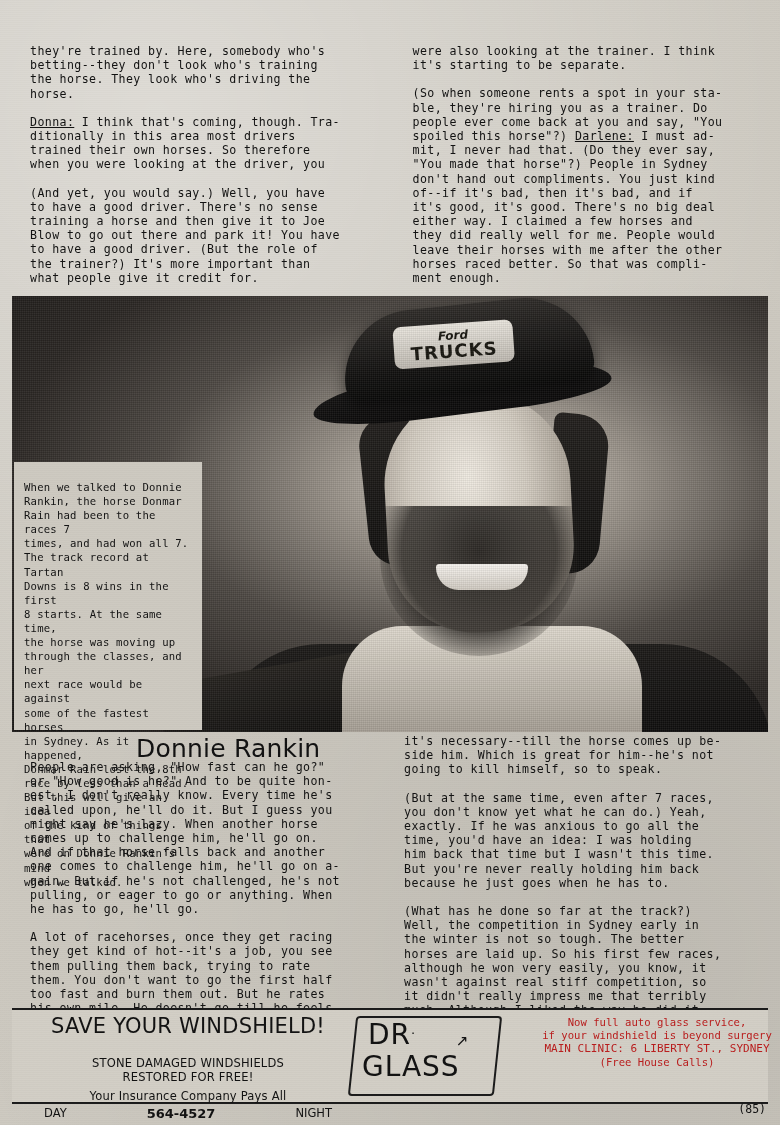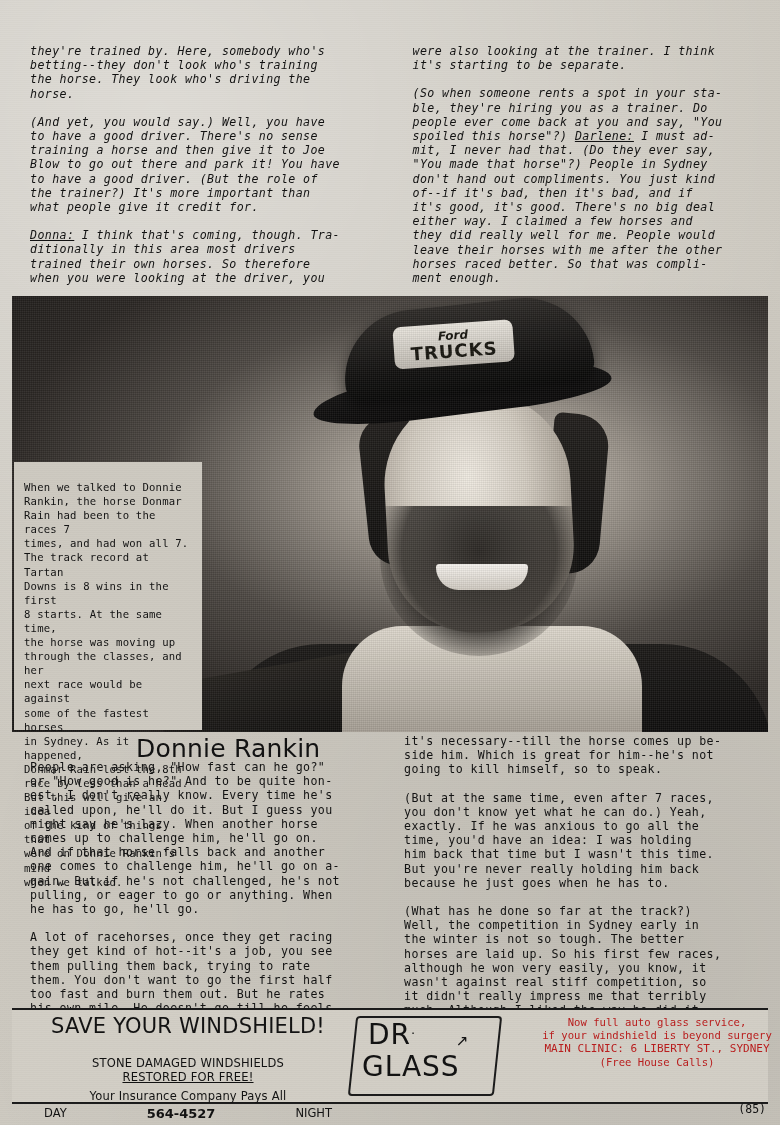--- a/index.html
+++ b/index.html
@@ -22,21 +22,21 @@
     position:absolute;inset:0;
     background-image:
       repeating-linear-gradient(0deg, rgba(0,0,0,0.025) 0px, rgba(0,0,0,0.025) 1px, rgba(255,255,255,0.02) 1px, rgba(255,255,255,0.02) 2px);
     pointer-events:none;
     opacity:.6;
   }
 
   
   .top-cols{
     position:absolute;left:30px;top:44px;width:718px;
-    display:flex;gap:47px;font-style:italic;
+    display:flex;gap:47px;
   }
   .col{width:344px;}
   p.t{
     margin:0 0 14px 0;
     font-size:11.6px;
     line-height:14.2px;
     letter-spacing:0.4px;
     white-space:pre-wrap;
   }
   .uline{ text-decoration:underline; }
@@ -158,21 +158,21 @@
     border-top:2px solid #1a1a1a;
     border-bottom:2px solid #1a1a1a;
     background:#d2cec5;
   }
   .ad-left{
     position:absolute;left:18px;top:4px;width:316px;text-align:center;
     font-family:"DejaVu Sans", sans-serif;color:#111;
   }
   .ad-left .save{font-size:21px;letter-spacing:.2px;}
   .ad-left .l2{font-size:11.5px;margin-top:18px;letter-spacing:.2px;}
-  .ad-left .l3{font-size:11.5px;letter-spacing:.2px;text-decoration:underline;}
+  .ad-left .l3{font-size:11.5px;letter-spacing:.2px;}
   .ad-left .l4{font-size:11.5px;margin-top:5px;letter-spacing:.2px;}
   .ad-left .l5{font-size:11.5px;margin-top:3px;display:flex;justify-content:space-between;padding:0 14px;}
   .ad-left .phone{font-weight:bold;font-size:13px;}
 
   .ad-logo{
     position:absolute;left:340px;top:6px;width:145px;height:103px;
     font-family:"DejaVu Sans", sans-serif;
   }
   .ad-logo .dr{
     position:absolute;left:16px;top:2px;font-size:28px;letter-spacing:1px;
@@ -210,31 +210,31 @@
 <body>
 
 <div class="page">
 
   <div class="top-cols">
     <div class="col">
       <p class="t">they're trained by. Here, somebody who's
 betting--they don't look who's training
 the horse. They look who's driving the
 horse.</p>
+      <p class="t"><span class="uline">Donna:</span><span> I think that's coming, though. Tra-
+ditionally in this area most drivers
+trained their own horses. So therefore
+when you were looking at the driver, you</span></p>
       <p class="t">(And yet, you would say.) Well, you have
 to have a good driver. There's no sense
 training a horse and then give it to Joe
 Blow to go out there and park it! You have
 to have a good driver. (But the role of
 the trainer?) It's more important than
 what people give it credit for.</p>
-      <p class="t"><span class="uline">Donna:</span><span> I think that's coming, though. Tra-
-ditionally in this area most drivers
-trained their own horses. So therefore
-when you were looking at the driver, you</span></p>
     </div>
     <div class="col">
       <p class="t">were also looking at the trainer. I think
 it's starting to be separate.</p>
       <p class="t"><span>(So when someone rents a spot in your sta-
 ble, they're hiring you as a trainer. Do
 people ever come back at you and say, "You
 spoiled this horse"?) </span><span class="uline">Darlene:</span><span> I must ad-
 mit, I never had that. (Do they ever say,
 "You made that horse"?) People in Sydney

